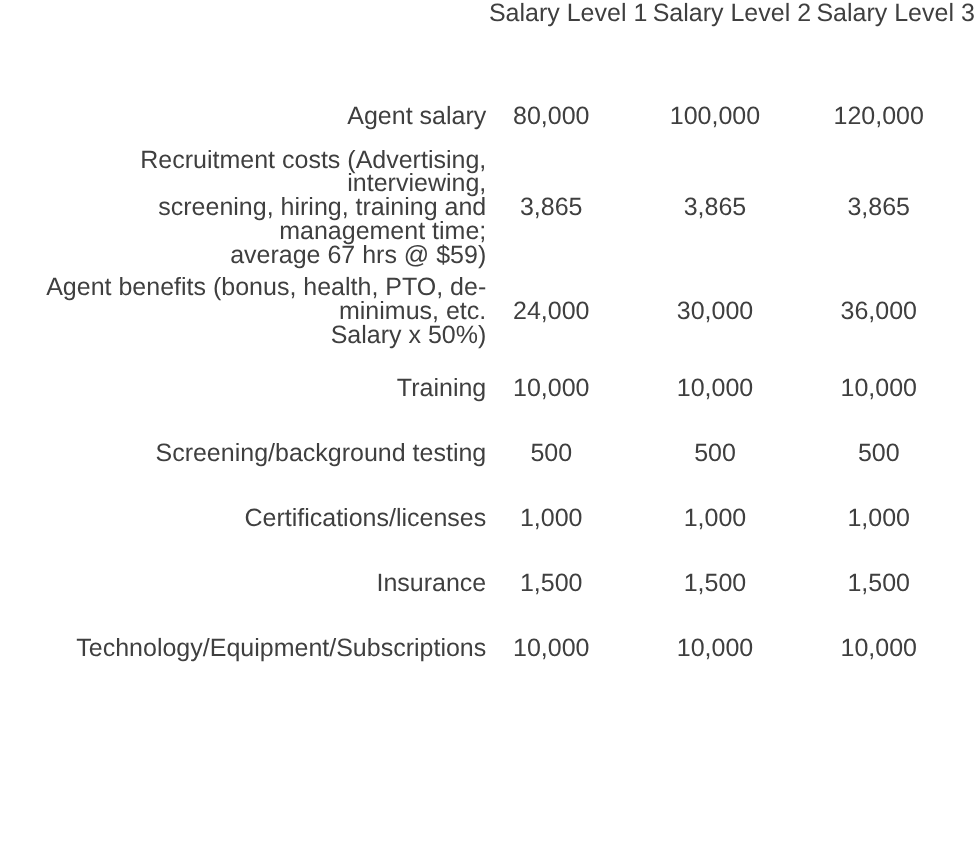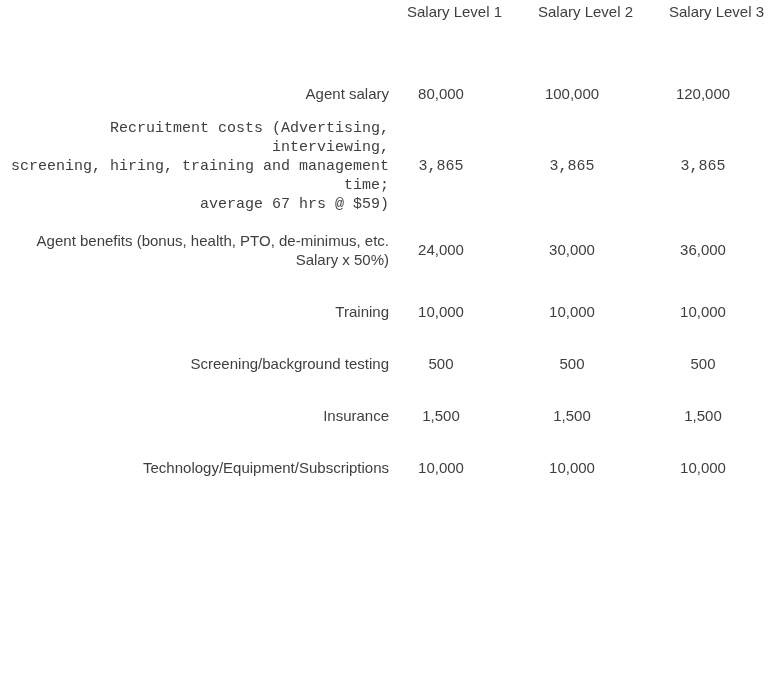--- a/index.html
+++ b/index.html
@@ -11,21 +11,21 @@
     width: 782px;
     height: 683px;
     font-family: "Liberation Sans", "DejaVu Sans", sans-serif;
     color: #3f3f3f;
     overflow: hidden;
   }
   table.cost-table {
     width: 782px;
     border-collapse: collapse;
     table-layout: fixed;
-    font-size: 15px;
+    font-size: 20px;
     line-height: 19px;
   }
   col.c-label { width: 389px; }
   col.c-num   { width: 131px; }
   th, td {
     padding: 0;
     vertical-align: middle;
     font-weight: normal;
     border: none;
   }
@@ -40,21 +40,21 @@
   }
   td.num-cell {
     text-align: center;
     padding-right: 27px;
   }
   tr.h22 { height: 22px; }
   tr.h33 { height: 33px; }
   tr.h45 { height: 45px; }
   tr.h52 { height: 52px; }
   tr.h71 { height: 71px; }
-  tr.h90 { height: 90px; font-family: Liberation Mono, monospace; }
+  tr.h90 { height: 90px; }
 </style>
 </head>
 <body>
 
 <table class="cost-table">
   <colgroup>
     <col class="c-label">
     <col class="c-num">
     <col class="c-num">
     <col class="c-num">
@@ -104,20 +104,26 @@
       <td class="num-cell">10,000</td>
     </tr>
 
     <tr class="h52">
       <td class="label-cell"> Screening/background testing</td>
       <td class="num-cell">500</td>
       <td class="num-cell">500</td>
       <td class="num-cell">500</td>
     </tr>
 
+    <tr class="h52">
+      <td class="label-cell"> Certifications/licenses</td>
+      <td class="num-cell">1,000</td>
+      <td class="num-cell">1,000</td>
+      <td class="num-cell">1,000</td>
+    </tr>
 
     <tr class="h52">
       <td class="label-cell"> Insurance</td>
       <td class="num-cell">1,500</td>
       <td class="num-cell">1,500</td>
       <td class="num-cell">1,500</td>
     </tr>
 
     <tr class="h52">
       <td class="label-cell"> Technology/Equipment/Subscriptions</td>

